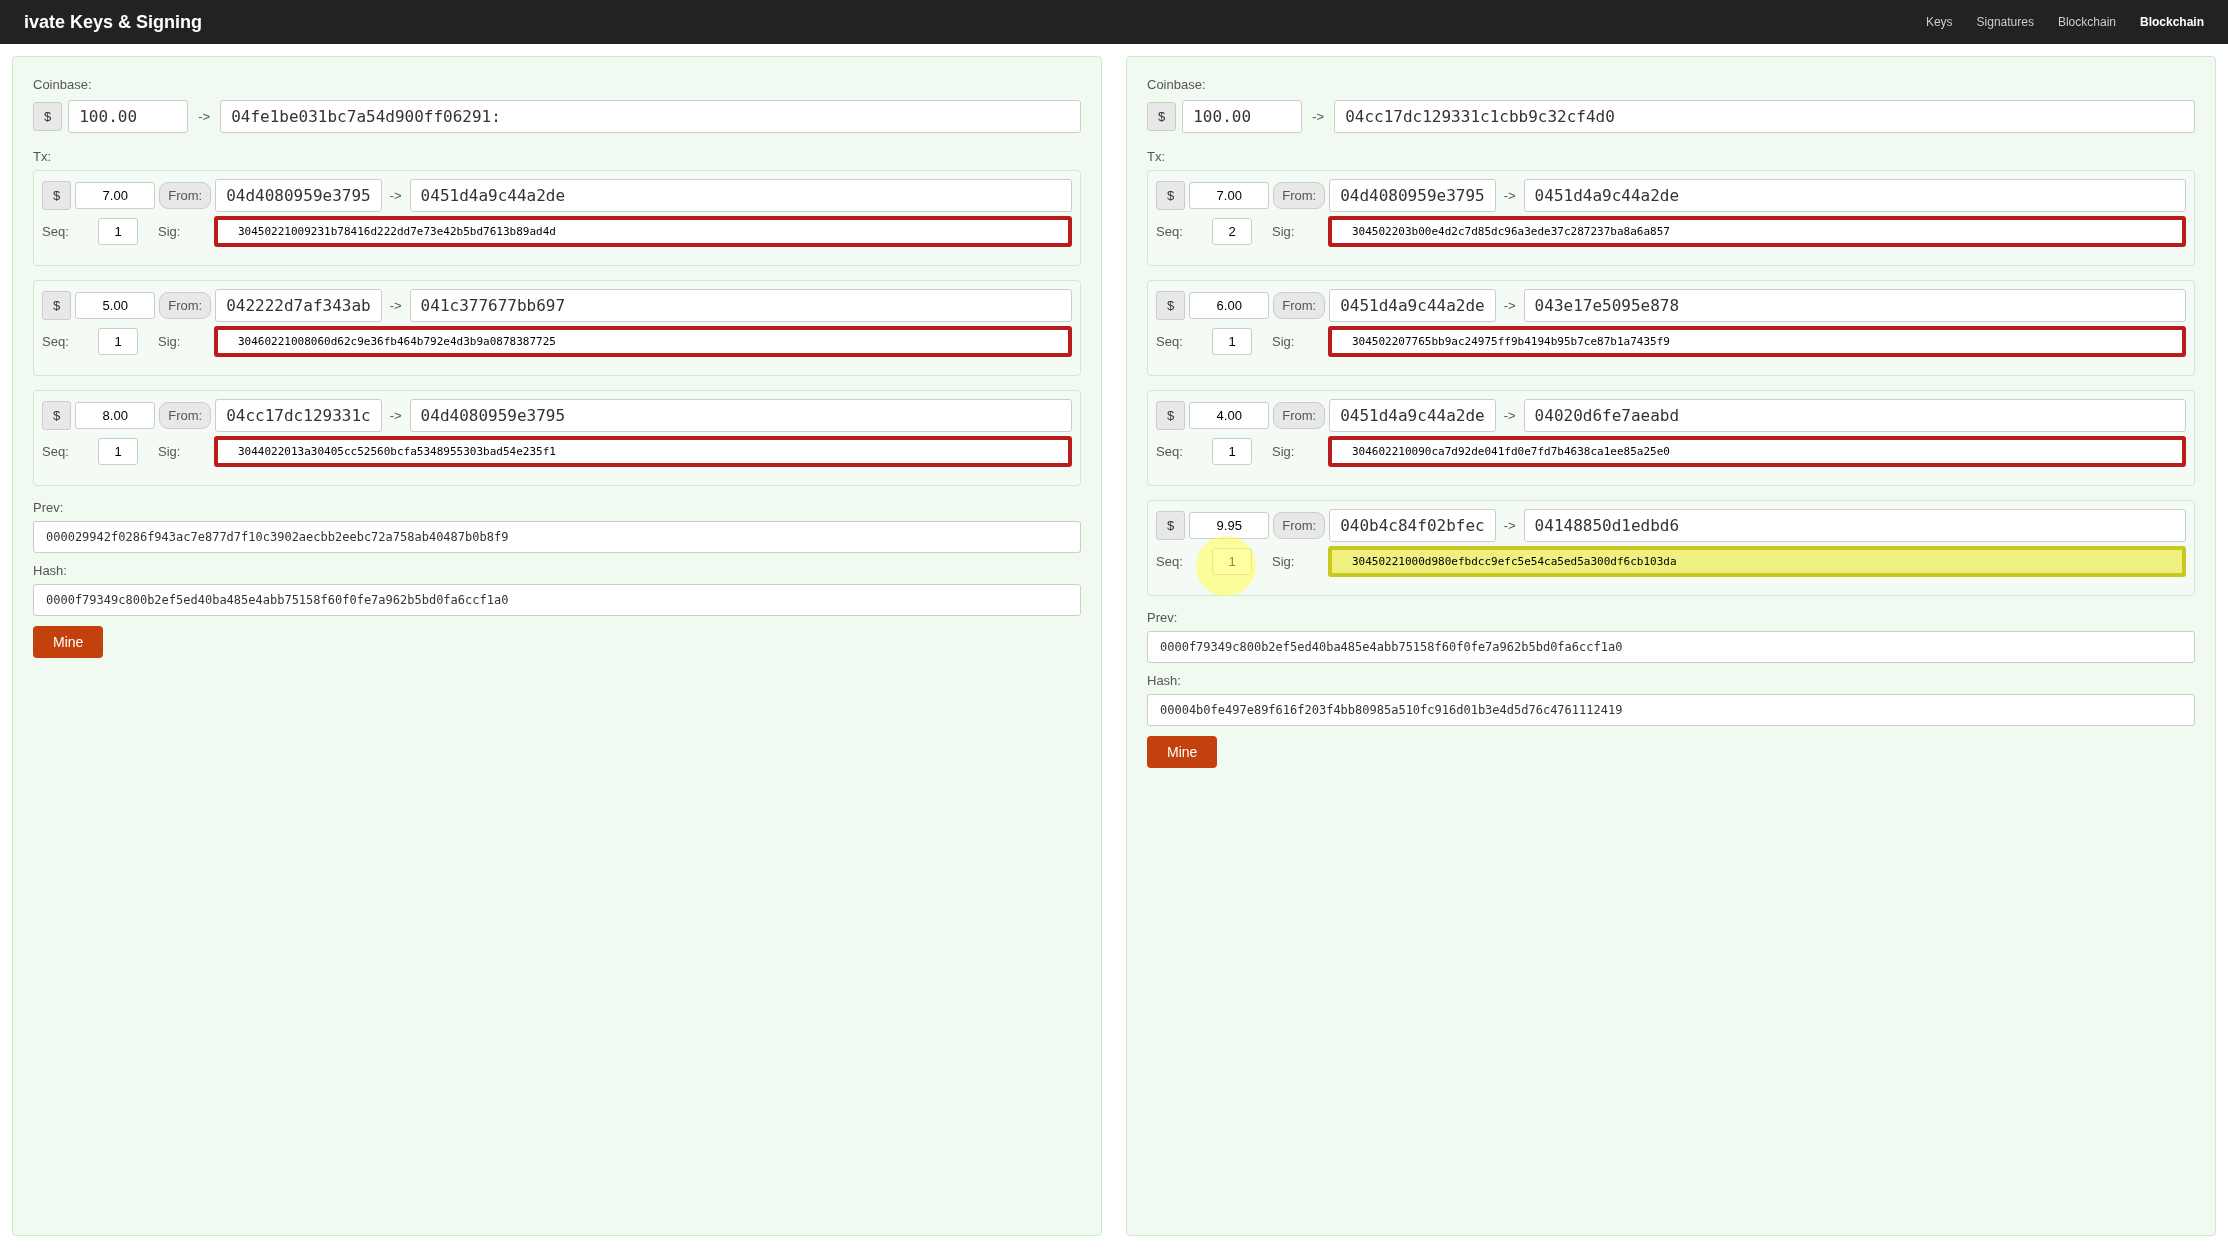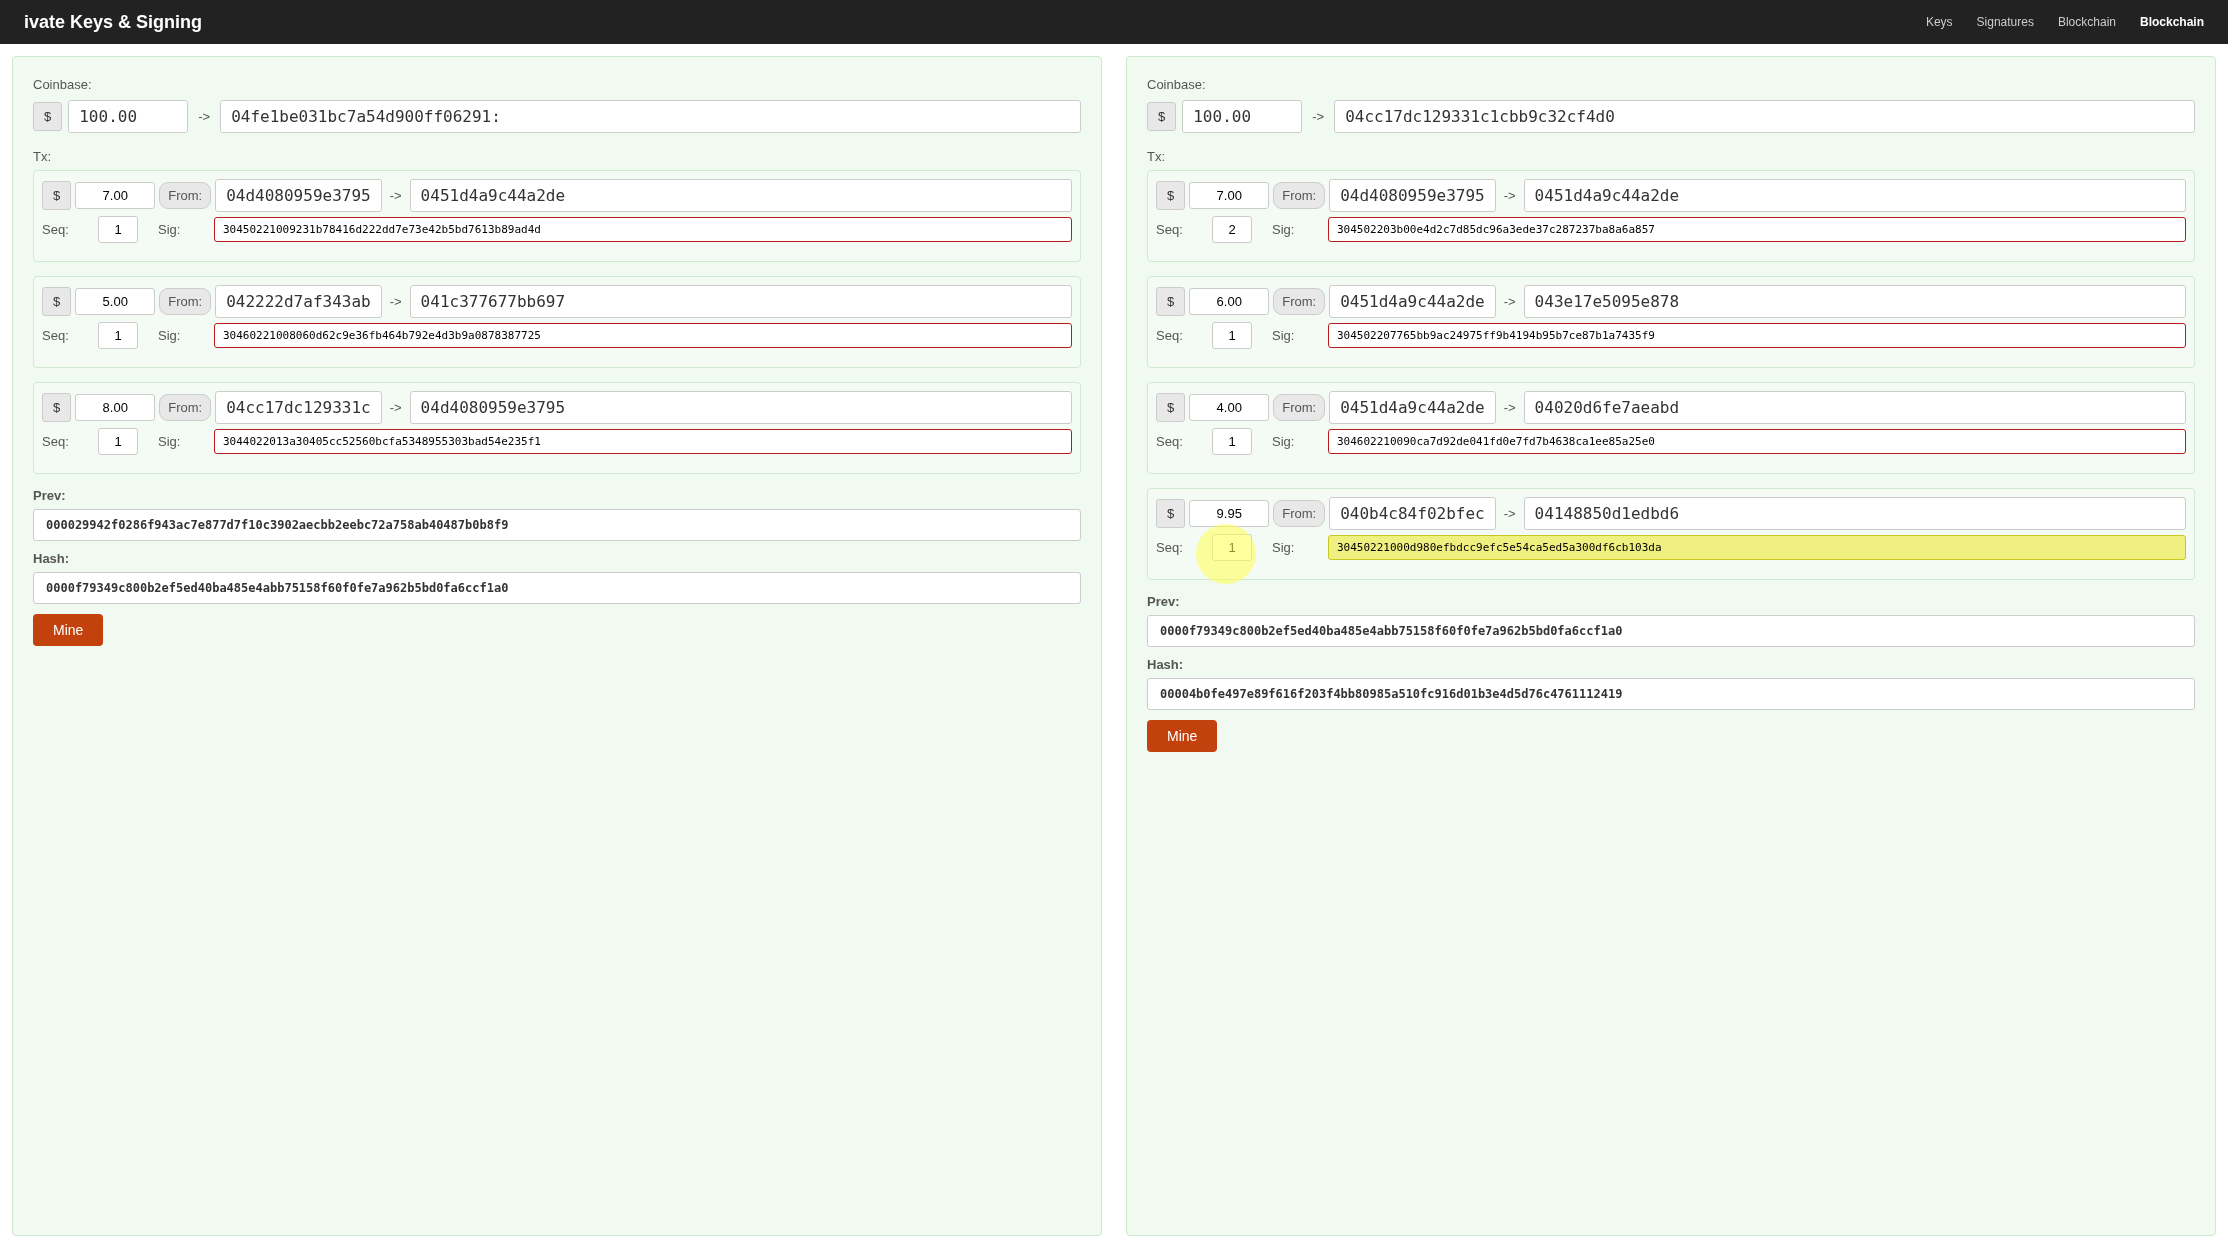--- a/index.html
+++ b/index.html
@@ -132,37 +132,36 @@
       background: #fff;
       border: 1px solid #ccc;
       padding: 5px 8px;
       border-radius: 3px;
       font-size: 13px;
       min-width: 40px;
       text-align: center;
     }
     .sig-val {
       background: #fff;
-      border: 1px solid #b91c1c;
-      padding: 5px 8px;
+      border: 4px solid #b91c1c;
+      padding: 5px 20px;
       border-radius: 3px;
       font-size: 11px;
       font-family: monospace;
       flex: 1;
       white-space: nowrap;
       overflow: hidden;
       text-overflow: ellipsis;
     }
     .sig-val.highlighted {
       background: #f0f080;
       border-color: #c8c820;
     }
     .prev-section {
       margin-top: 14px;
-      font-weight: bold;
     }
     .prev-label {
       color: #555;
       margin-bottom: 6px;
       font-size: 13px;
     }
     .full-hash-box {
       background: #fff;
       border: 1px solid #ccc;
       padding: 8px 12px;

